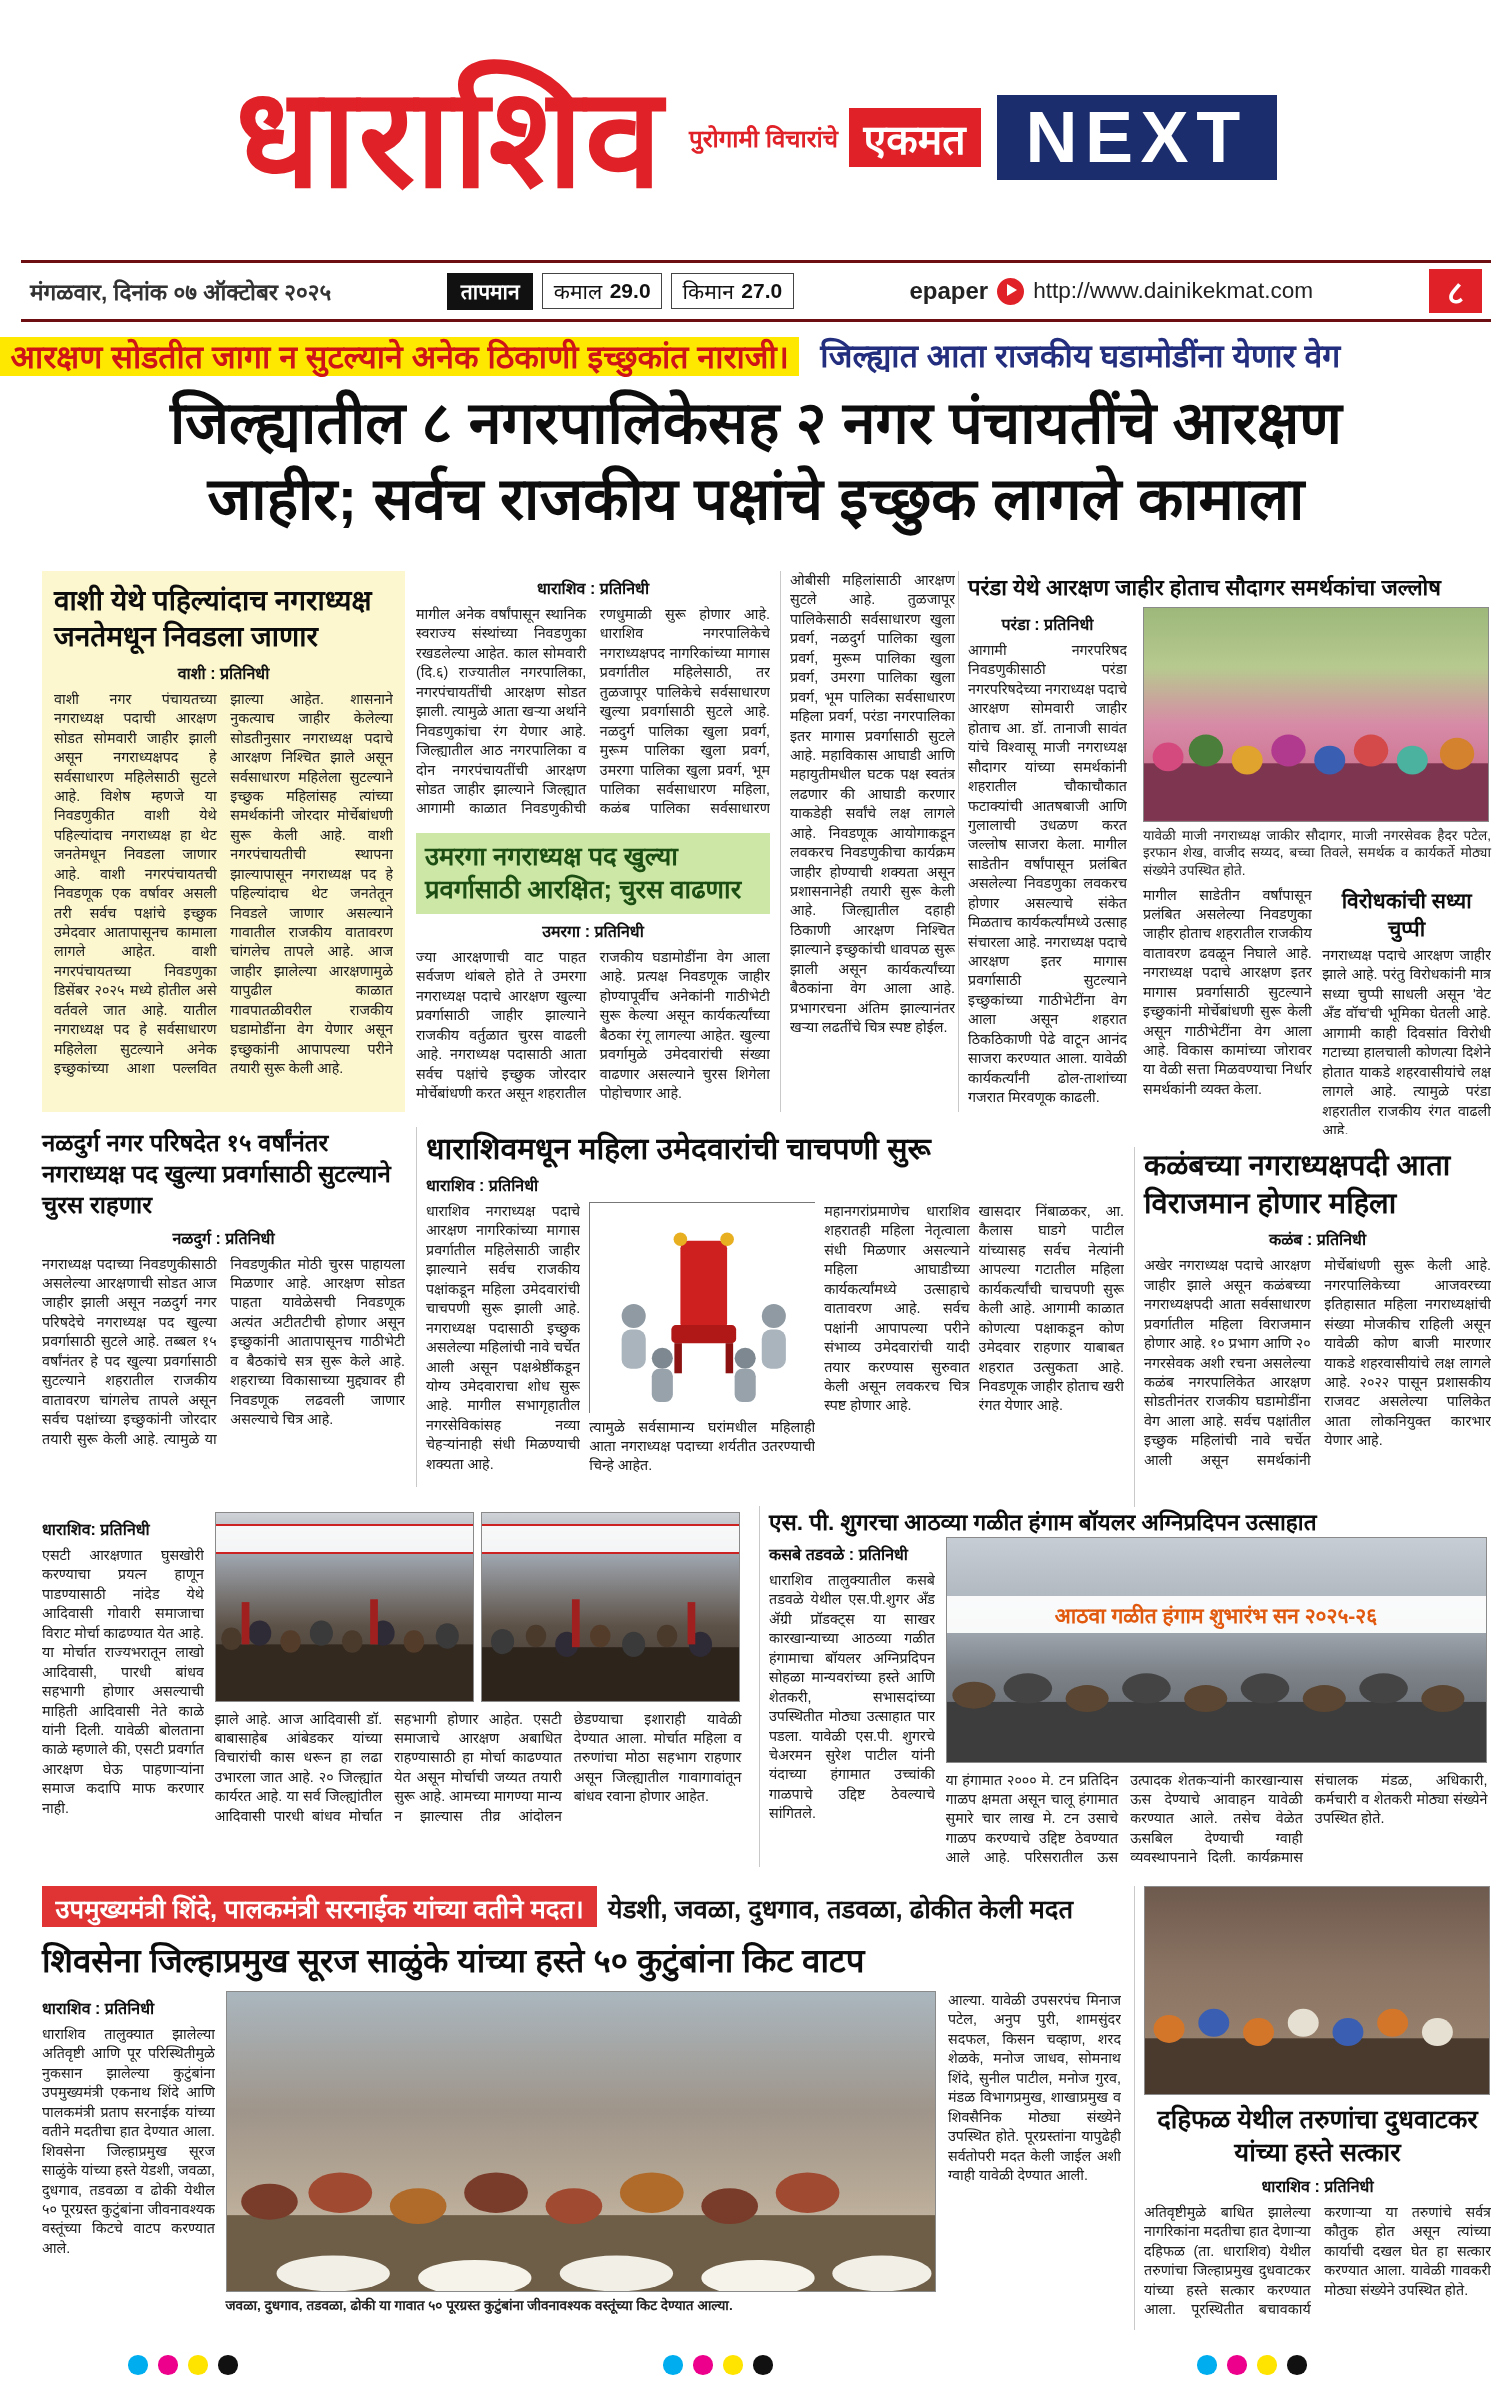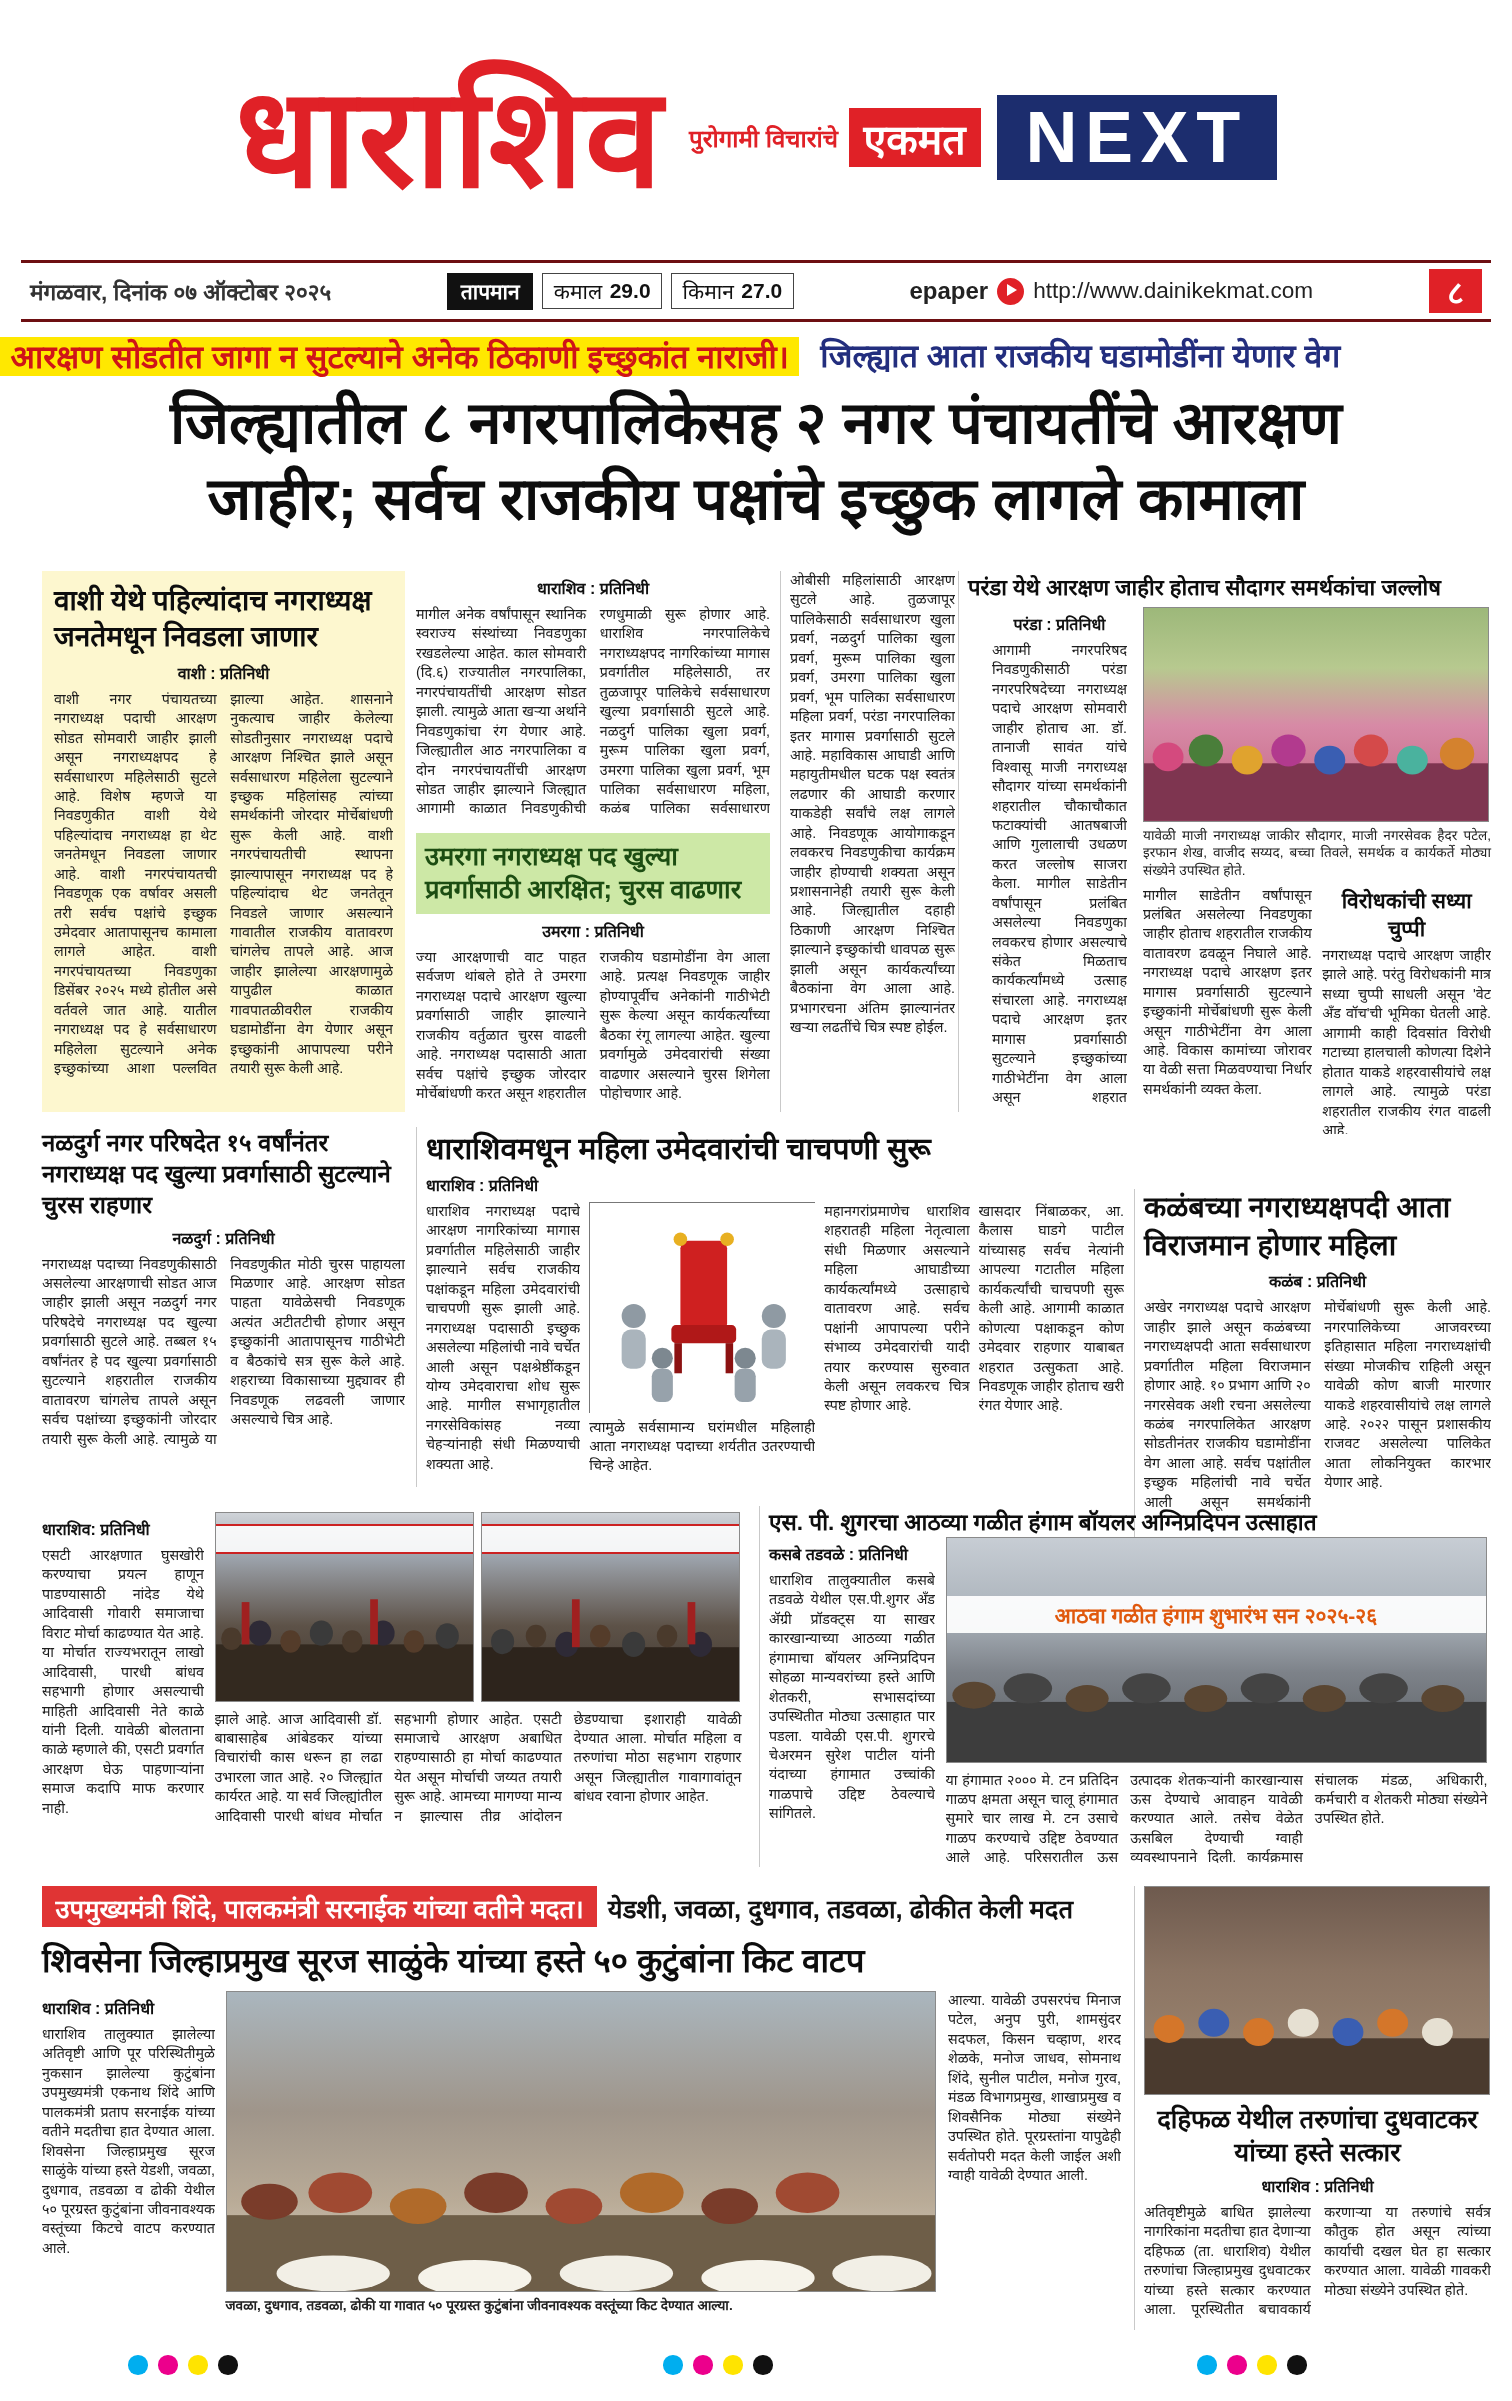--- a/index.html
+++ b/index.html
@@ -150,21 +150,21 @@
     <div class="byline">उमरगा : प्रतिनिधी</div>
     <div class="body cols2" style="height:158px;">ज्या आरक्षणाची वाट पाहत सर्वजण थांबले होते ते उमरगा नगराध्यक्ष पदाचे आरक्षण खुल्या प्रवर्गासाठी जाहीर झाल्याने राजकीय वर्तुळात चुरस वाढली आहे. नगराध्यक्ष पदासाठी आता सर्वच पक्षांचे इच्छुक जोरदार मोर्चेबांधणी करत असून शहरातील राजकीय घडामोडींना वेग आला आहे. प्रत्यक्ष निवडणूक जाहीर होण्यापूर्वीच अनेकांनी गाठीभेटी सुरू केल्या असून कार्यकर्त्यांच्या बैठका रंगू लागल्या आहेत. खुल्या प्रवर्गामुळे उमेदवारांची संख्या वाढणार असल्याने चुरस शिगेला पोहोचणार आहे.</div>
   </section>
 
   <section class="abs vline" style="left:780px; top:571px; width:175px; height:541px;">
     <div class="body" style="height:535px;">ओबीसी महिलांसाठी आरक्षण सुटले आहे. तुळजापूर पालिकेसाठी सर्वसाधारण खुला प्रवर्ग, नळदुर्ग पालिका खुला प्रवर्ग, मुरूम पालिका खुला प्रवर्ग, उमरगा पालिका खुला प्रवर्ग, भूम पालिका सर्वसाधारण महिला प्रवर्ग, परंडा नगरपालिका इतर मागास प्रवर्गासाठी सुटले आहे. महाविकास आघाडी आणि महायुतीमधील घटक पक्ष स्वतंत्र लढणार की आघाडी करणार याकडेही सर्वांचे लक्ष लागले आहे. निवडणूक आयोगाकडून लवकरच निवडणुकीचा कार्यक्रम जाहीर होण्याची शक्यता असून प्रशासनानेही तयारी सुरू केली आहे. जिल्ह्यातील दहाही ठिकाणी आरक्षण निश्चित झाल्याने इच्छुकांची धावपळ सुरू झाली असून कार्यकर्त्यांच्या बैठकांना वेग आला आहे. प्रभागरचना अंतिम झाल्यानंतर खऱ्या लढतींचे चित्र स्पष्ट होईल.</div>
   </section>
 
   <section class="abs vline" style="left:958px; top:571px; width:533px; height:541px;">
     <div class="headline" style="font-size:22px; white-space:nowrap;">परंडा येथे आरक्षण जाहीर होताच सौदागर समर्थकांचा जल्लोष</div>
-    <div style="display:flex; gap:16px; margin-top:6px;margin-left:24px;">
+    <div style="display:flex; gap:16px; margin-top:6px;">
       <div style="width:164px;">
         <div class="byline">परंडा : प्रतिनिधी</div>
         <div class="body" style="height:467px;">आगामी नगरपरिषद निवडणुकीसाठी परंडा नगरपरिषदेच्या नगराध्यक्ष पदाचे आरक्षण सोमवारी जाहीर होताच आ. डॉ. तानाजी सावंत यांचे विश्वासू माजी नगराध्यक्ष सौदागर यांच्या समर्थकांनी शहरातील चौकाचौकात फटाक्यांची आतषबाजी आणि गुलालाची उधळण करत जल्लोष साजरा केला. मागील साडेतीन वर्षांपासून प्रलंबित असलेल्या निवडणुका लवकरच होणार असल्याचे संकेत मिळताच कार्यकर्त्यांमध्ये उत्साह संचारला आहे. नगराध्यक्ष पदाचे आरक्षण इतर मागास प्रवर्गासाठी सुटल्याने इच्छुकांच्या गाठीभेटींना वेग आला असून शहरात ठिकठिकाणी पेढे वाटून आनंद साजरा करण्यात आला. यावेळी कार्यकर्त्यांनी ढोल-ताशांच्या गजरात मिरवणूक काढली.</div>
       </div>
       <div style="width:348px;">
         <div class="photo ph-holi" style="width:346px; height:215px;">
           <svg class="fill" viewBox="0 0 200 80" preserveAspectRatio="none">
             <rect x="0" y="44" width="200" height="36" fill="#7e3550"></rect>
             <circle cx="14" cy="40" r="9" fill="#d44a7e"></circle>
               <circle cx="36" cy="36" r="10" fill="#4a7e3a"></circle>
@@ -219,21 +219,21 @@
               <rect x="192" y="220" width="28" height="44" rx="10" fill="#97a2ab"></rect>
           </svg>
         </div>
         <div class="body" style="height:60px; margin-top:4.5px;">त्यामुळे सर्वसामान्य घरांमधील महिलाही आता नगराध्यक्ष पदाच्या शर्यतीत उतरण्याची चिन्हे आहेत.</div>
       </div>
       <div class="body" style="width:149px; height:279px;">महानगरांप्रमाणेच धाराशिव शहरातही महिला नेतृत्वाला संधी मिळणार असल्याने महिला आघाडीच्या कार्यकर्त्यांमध्ये उत्साहाचे वातावरण आहे. सर्वच पक्षांनी आपापल्या परीने संभाव्य उमेदवारांची यादी तयार करण्यास सुरुवात केली असून लवकरच चित्र स्पष्ट होणार आहे.</div>
       <div class="body" style="width:149px; height:279px;">खासदार निंबाळकर, आ. कैलास घाडगे पाटील यांच्यासह सर्वच नेत्यांनी आपल्या गटातील महिला कार्यकर्त्यांची चाचपणी सुरू केली आहे. आगामी काळात कोणत्या पक्षाकडून कोण उमेदवार राहणार याबाबत शहरात उत्सुकता आहे. निवडणूक जाहीर होताच खरी रंगत येणार आहे.</div>
     </div>
   </section>
 
-  <section class="abs vline" style="left:1134px; top:1189px; width:357px; height:360px;">
+  <section class="abs vline" style="left:1134px; top:1147px; width:357px; height:360px;">
     <div class="headline" style="font-size:29px; line-height:1.3;">कळंबच्या नगराध्यक्षपदी आता विराजमान होणार महिला</div>
     <div class="byline">कळंब : प्रतिनिधी</div>
     <div class="body cols2" style="height:249px;">अखेर नगराध्यक्ष पदाचे आरक्षण जाहीर झाले असून कळंबच्या नगराध्यक्षपदी आता सर्वसाधारण प्रवर्गातील महिला विराजमान होणार आहे. १० प्रभाग आणि २० नगरसेवक अशी रचना असलेल्या कळंब नगरपालिकेत आरक्षण सोडतीनंतर राजकीय घडामोडींना वेग आला आहे. सर्वच पक्षांतील इच्छुक महिलांची नावे चर्चेत आली असून समर्थकांनी मोर्चेबांधणी सुरू केली आहे. नगरपालिकेच्या आजवरच्या इतिहासात महिला नगराध्यक्षांची संख्या मोजकीच राहिली असून यावेळी कोण बाजी मारणार याकडे शहरवासीयांचे लक्ष लागले आहे. २०२२ पासून प्रशासकीय राजवट असलेल्या पालिकेत आता लोकनियुक्त कारभार येणार आहे.</div>
   </section>
 
   <section class="abs" style="left:42px; top:1506px; width:704px; height:361px;">
     <div style="display:flex; gap:10.5px; margin-top:6px;">
       <div style="width:162px;">
         <div class="byline left">धाराशिव: प्रतिनिधी</div>
         <div class="body" style="height:286px;">एसटी आरक्षणात घुसखोरी करण्याचा प्रयत्न हाणून पाडण्यासाठी नांदेड येथे आदिवासी गोवारी समाजाचा विराट मोर्चा काढण्यात येत आहे. या मोर्चात राज्यभरातून लाखो आदिवासी, पारधी बांधव सहभागी होणार असल्याची माहिती आदिवासी नेते काळे यांनी दिली. यावेळी बोलताना काळे म्हणाले की, एसटी प्रवर्गात आरक्षण घेऊ पाहणाऱ्यांना समाज कदापि माफ करणार नाही.</div>

